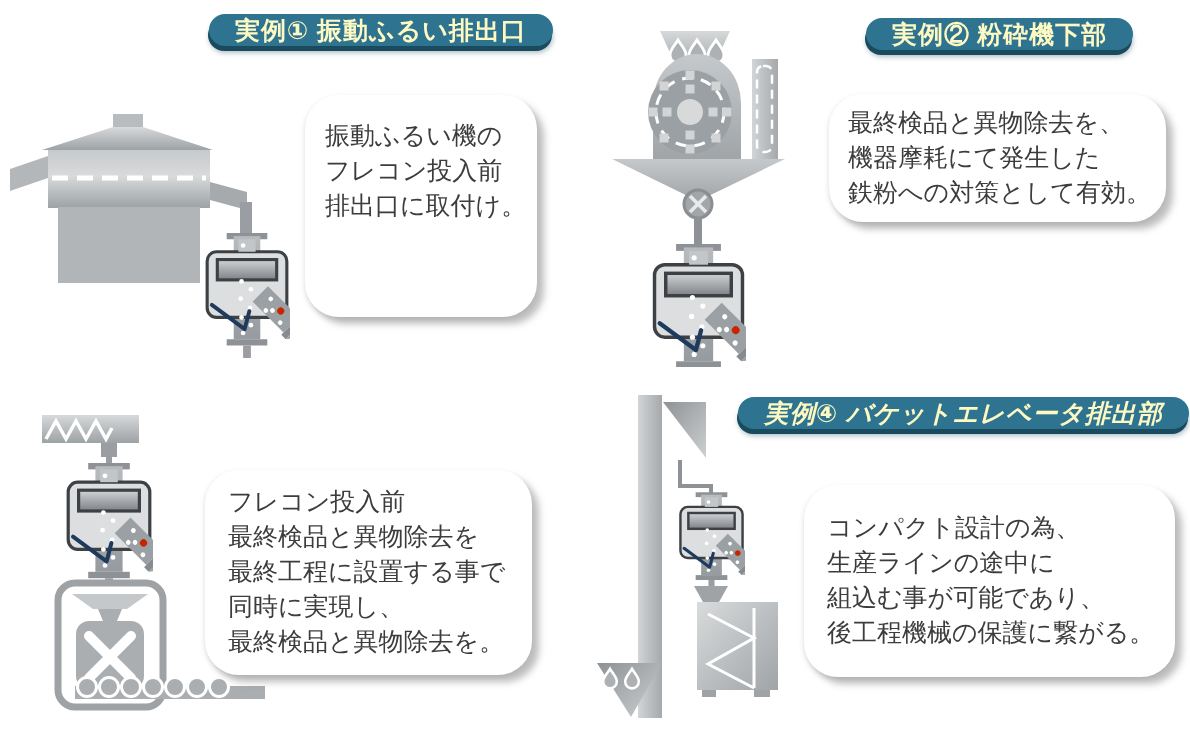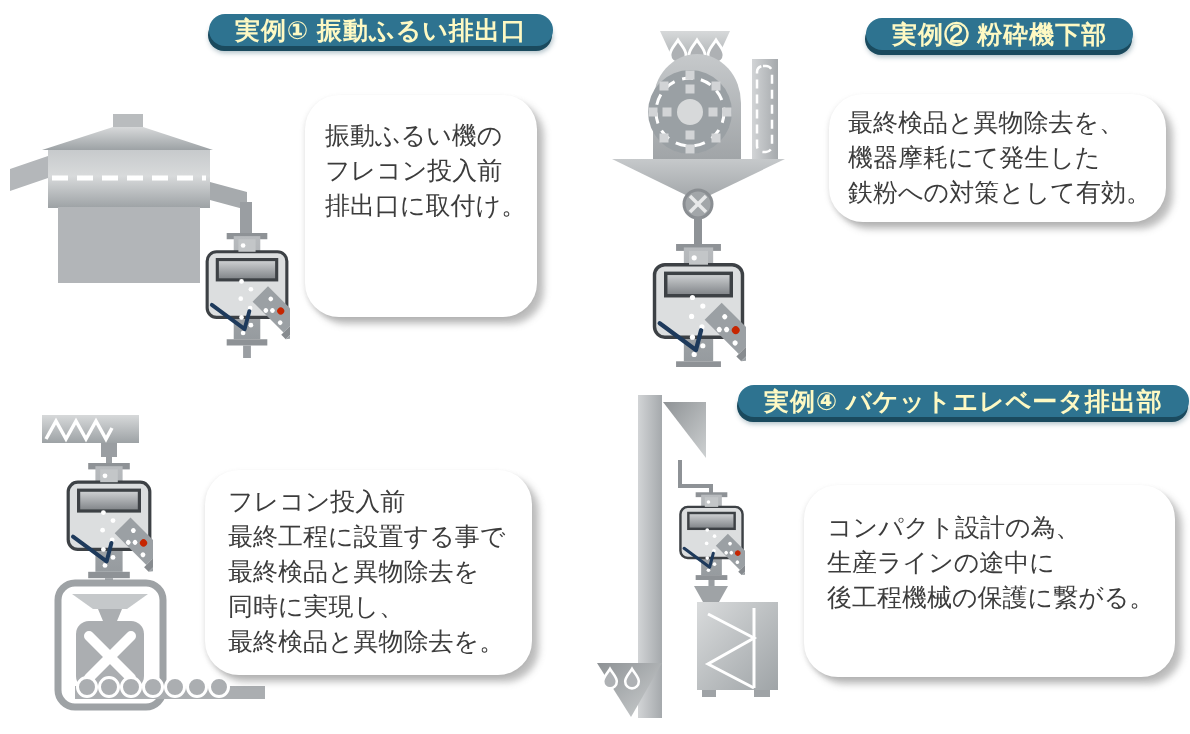--- a/index.html
+++ b/index.html
@@ -17,21 +17,21 @@
     position:absolute;height:32px;display:flex;align-items:center;
     padding:0 26px;border-radius:25px;
     background:var(--teal,#2e7390);
     box-shadow:-1px 5px 0 var(--teal-dark,#1a4a5e), 0 7px 5px rgba(26,74,94,.35);
     color:#fef9c3;font-weight:bold;font-size:25px;letter-spacing:1px;white-space:nowrap;
     z-index:3;
   }
   .p1 .badge{left:209px;top:14px;}
   .p2 .badge{left:288px;top:14px;}
   .p3 .badge{left:227px;top:17px;}
-  .p4 .badge{left:160px;top:5px;}
+  .p4 .badge{left:160px;top:17px;font-style:italic;}
   .bubble{
     position:absolute;background:#fff;border-radius:34px;
     box-shadow:7px 7px 7px rgba(110,110,110,.45), -1px 2px 4px rgba(150,150,150,.25);
     color:var(--text,#3c3c3c);font-size:25px;line-height:35px;
     z-index:2;box-sizing:border-box;
   }
   .p1 .bubble{left:305px;top:95px;width:232px;height:222px;padding:23px 14px 0 20px;}
   .p2 .bubble{left:251px;top:90px;width:337px;height:128px;padding:11px 10px 0 19px;}
   .p3 .bubble{left:205px;top:90px;width:327px;height:205px;padding:14px 10px 0 23px;}
   .p4 .bubble{left:226px;top:105px;width:371px;height:192px;padding:25px 10px 0 23px;}
@@ -209,22 +209,22 @@
             <circle cx="131" cy="307" r="9.5"></circle>
           <circle cx="153" cy="307" r="9.5"></circle>
             <circle cx="175" cy="307" r="9.5"></circle>
             <circle cx="197" cy="307" r="9.5"></circle>
           <circle cx="219" cy="307" r="9.5"></circle>
         </g>
       </g>
     </svg>
     <div class="bubble">
       <div class="line">フレコン投入前</div>
+      <div class="line">最終検品と異物除去を</div>
       <div class="line">最終工程に設置する事で</div>
-      <div class="line">最終検品と異物除去を</div>
       <div class="line">同時に実現し、</div>
       <div class="line">最終検品と異物除去を。</div>
     </div>
   </section>
 
   <section class="panel p4">
     <svg class="illo" width="612" height="354" viewBox="0 0 612 354">
       <g>
         <rect x="60" y="15" width="24" height="323" fill="url(#gCol)"></rect>
         <polygon points="85,22 128,22 128,78" fill="url(#gTri)"></polygon>
@@ -242,17 +242,18 @@
         <line x1="176" y1="228" x2="176" y2="308" stroke="#fff" stroke-width="3"></line>
         <polyline points="130,234 176,258 130,284 176,308" fill="none" stroke="#fff" stroke-width="3"></polyline>
         <rect x="124" y="310" width="14" height="7" fill="#9fa3a6"></rect>
         <rect x="176" y="310" width="16" height="7" fill="#9fa3a6"></rect>
       </g>
     </svg>
     <div class="badge">実例④ バケットエレベータ排出部</div>
     <div class="bubble">
       <div class="line">コンパクト設計の為、</div>
       <div class="line">生産ラインの途中に</div>
+      <div class="line">組込む事が可能であり、</div>
       <div class="line">後工程機械の保護に繋がる。</div>
     </div>
   </section>
 
 </div>
 
 </body></html>

